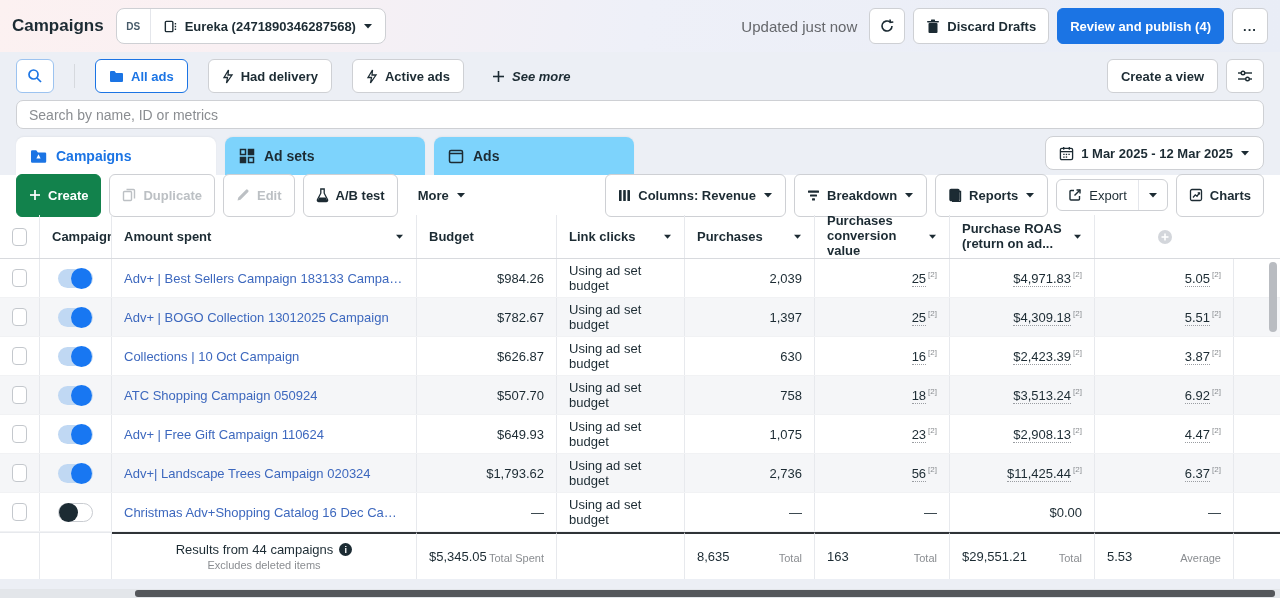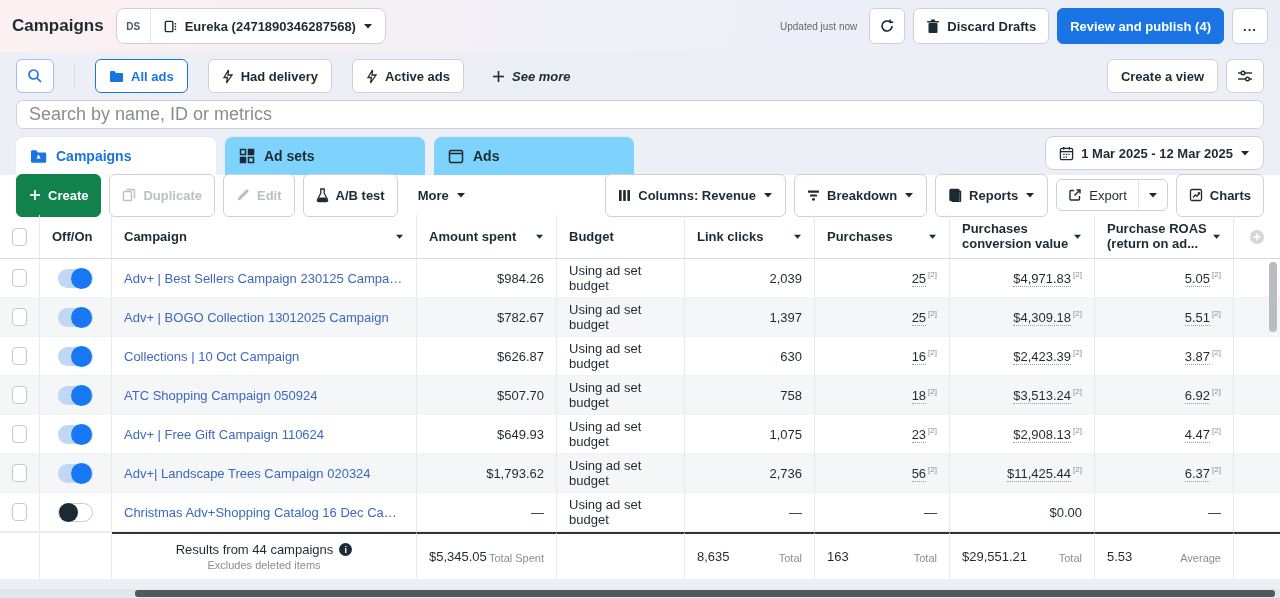--- a/index.html
+++ b/index.html
@@ -9,38 +9,38 @@
 
   
   .topbar { height:52px; display:flex; align-items:center; gap:10px; padding:0 12px;
     background:linear-gradient(100deg,#fcf1f1 0%,#f9f0f3 18%,#eef0f8 50%,#e9edf6 100%); }
   .page-title { font-size:17px; font-weight:bold; padding-right:2px; }
   .account-pill { display:flex; align-items:center; background:#fff; border:1px solid #ced0d4; border-radius:8px; height:36px; overflow:hidden; }
   .ds-box { display:flex; align-items:center; justify-content:center; width:34px; height:100%; font-size:10px; font-weight:bold; color:#465a69; border-right:1px solid #e4e6eb; }
   .acct-main { display:flex; align-items:center; gap:7px; padding:0 12px; }
   .acct-name { font-weight:bold; font-size:13px; }
   .tb-right { margin-left:auto; display:flex; align-items:center; gap:8px; }
-  .updated { color:#65676b; font-size:10px; margin-right:4px; }
+  .updated { color:#65676b; font-size:15px; margin-right:4px; }
   .btn { display:flex; align-items:center; gap:7px; background:#fff; border:1px solid #ced0d4; border-radius:6px; height:36px; padding:0 12px; font-weight:bold; font-size:13px; color:#1c2b33; cursor:pointer; }
   .btn.icon-only { width:36px; padding:0; justify-content:center; }
   .btn-primary { background:#1b74e4; border-color:#1b74e4; color:#fff; }
 
   
   .filterbar { display:flex; align-items:center; gap:20px; padding:7px 16px 0 16px; }
   .chip { display:flex; align-items:center; gap:7px; background:#fff; border:1px solid #ced0d4; border-radius:6px; height:34px; padding:0 13px; font-weight:bold; font-size:13px; cursor:pointer; }
   .chip.search-sq { width:38px; padding:0; justify-content:center; border-color:#9cc3f0; }
   .chip.active-chip { border-color:#1b74e4; color:#1b74e4; }
   .vdiv { width:1px; height:24px; background:#d6d9de; }
   .see-more { display:flex; align-items:center; gap:7px; font-weight:bold; font-size:13px; padding:0 8px; cursor:pointer;font-style:italic; }
   .fb-right { margin-left:auto; display:flex; align-items:center; gap:8px; }
   .chip.h34 { height:34px; }
 
   
   .search-row { padding:7px 16px 0 16px; }
-  .search-input { width:100%; height:29px; border:1px solid #ced0d4; border-radius:7px; background:#fff; padding:0 12px; font-size:18px; font-family:"Liberation Sans",sans-serif; color:#1c2b33; }
+  .search-input { width:100%; height:29px; border:1px solid #ced0d4; border-radius:7px; background:#fff; padding:0 12px; font-size:14px; font-family:"Liberation Sans",sans-serif; color:#1c2b33; }
   .search-input::placeholder { color:#8a8d91; }
 
   
   .tabs-row { display:flex; align-items:flex-end; padding:8px 16px 0 16px; height:46px; }
   .tab { display:flex; align-items:center; gap:9px; width:200px; height:38px; padding:0 14px; font-weight:bold; font-size:14px; border-radius:8px 8px 0 0; margin-right:9px; background:#7dd3fc; color:#1c2b33; cursor:pointer; box-shadow:0 -1px 2px rgba(0,0,0,0.04); }
   .tab.active { background:#fff; color:#1b74e4; }
   .tabs-right { margin-left:auto; padding-bottom:5px; }
   .date-btn { height:34px; border-radius:8px; }
 
   
@@ -392,23 +392,20 @@
       </button>
     </div>
   </div>
 
   <div class="table">
 
     <div class="trow thead">
       <div class="cell-c">
           <span class="checkbox"></span>
         </div>
-      <div>
-          <span>Off/On</span>
-        </div>
       <div class="hcell">
         <span>Campaign</span>
         <span class="ic caret">
             <svg width="9" height="7" viewBox="0 0 10 8">
               <path d="M1 2 L5 6.5 L9 2 Z" fill="#1c2b33"></path>
             </svg>
           </span>
       </div>
       <div class="hcell">
         <span>Amount spent</span>
@@ -466,21 +463,21 @@
 
     <div>
         <div class="trow drow">
     <div class="cell-c">
             <span class="checkbox"></span>
           </div>
     <div class="cell-c">
             <span class="toggle on"></span>
           </div>
     <div>
-            <span class="camp-link">Adv+ | Best Sellers Campaign 230125 Campaign</span>
+            <span class="camp-link">Adv+ | Best Sellers Campaign 183133 Campaign</span>
           </div>
     <div class="cell-r">
             <span>$984.26</span>
           </div>
     <div>
             <span>Using ad set budget</span>
           </div>
     <div class="cell-r">
             <span>2,039</span>
           </div>

